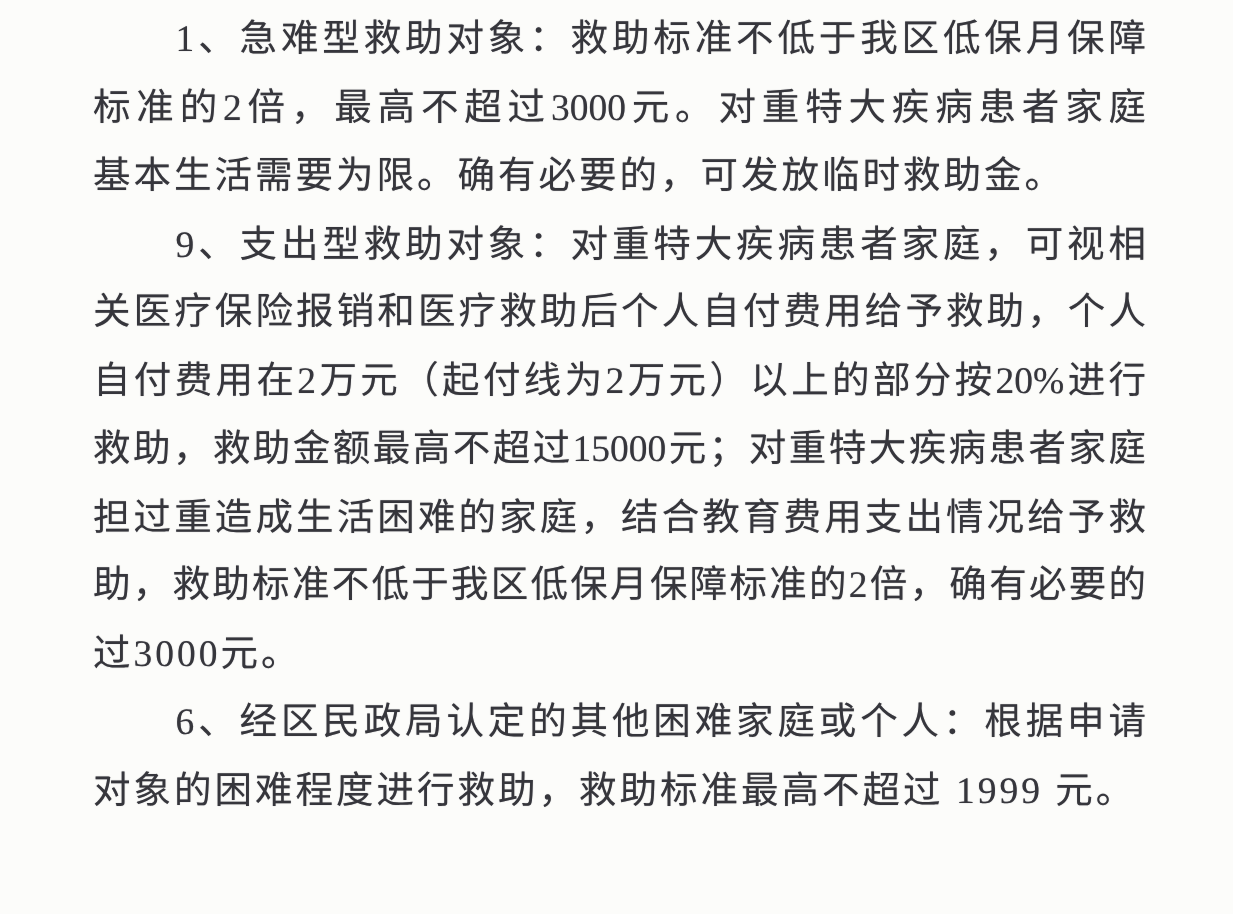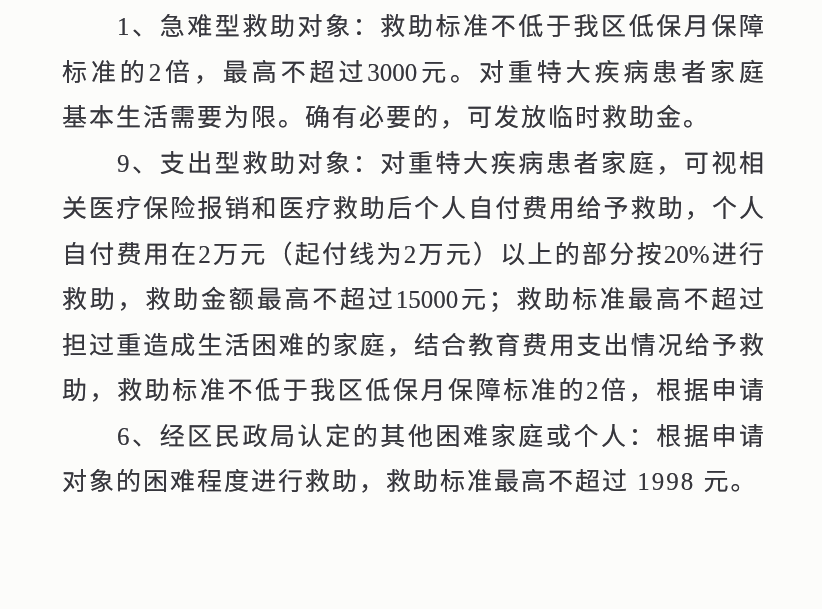--- a/index.html
+++ b/index.html
@@ -60,24 +60,25 @@
     <p class="para">
       <span class="line just indent">1、急难型救助对象：救助标准不低于我区低保月保障</span>
       <span class="line just">标准的2倍，最高不超过3000元。对重特大疾病患者家庭</span>
       <span class="line end">基本生活需要为限。确有必要的，可发放临时救助金。</span>
     </p>
 
     <p class="para">
       <span class="line just indent">9、支出型救助对象：对重特大疾病患者家庭，可视相</span>
       <span class="line just">关医疗保险报销和医疗救助后个人自付费用给予救助，个人</span>
       <span class="line just">自付费用在2万元（起付线为2万元）以上的部分按20%进行</span>
-      <span class="line just">救助，救助金额最高不超过15000元；救助标准最高不超过</span>
+      <span class="line just">救助，救助金额最高不超过15000元；对重特大疾病患者家庭</span>
       <span class="line just">担过重造成生活困难的家庭，结合教育费用支出情况给予救</span>
-      <span class="line just">助，救助标准不低于我区低保月保障标准的2倍，根据申请</span>
+      <span class="line just">助，救助标准不低于我区低保月保障标准的2倍，确有必要的</span>
+      <span class="line end">过3000元。</span>
     </p>
 
     <p class="para">
       <span class="line just indent">6、经区民政局认定的其他困难家庭或个人：根据申请</span>
-      <span class="line end">对象的困难程度进行救助，救助标准最高不超过 1998 元。</span>
+      <span class="line end">对象的困难程度进行救助，救助标准最高不超过 1999 元。</span>
     </p>
 
   </div>
 </div>
 
 </body></html>

